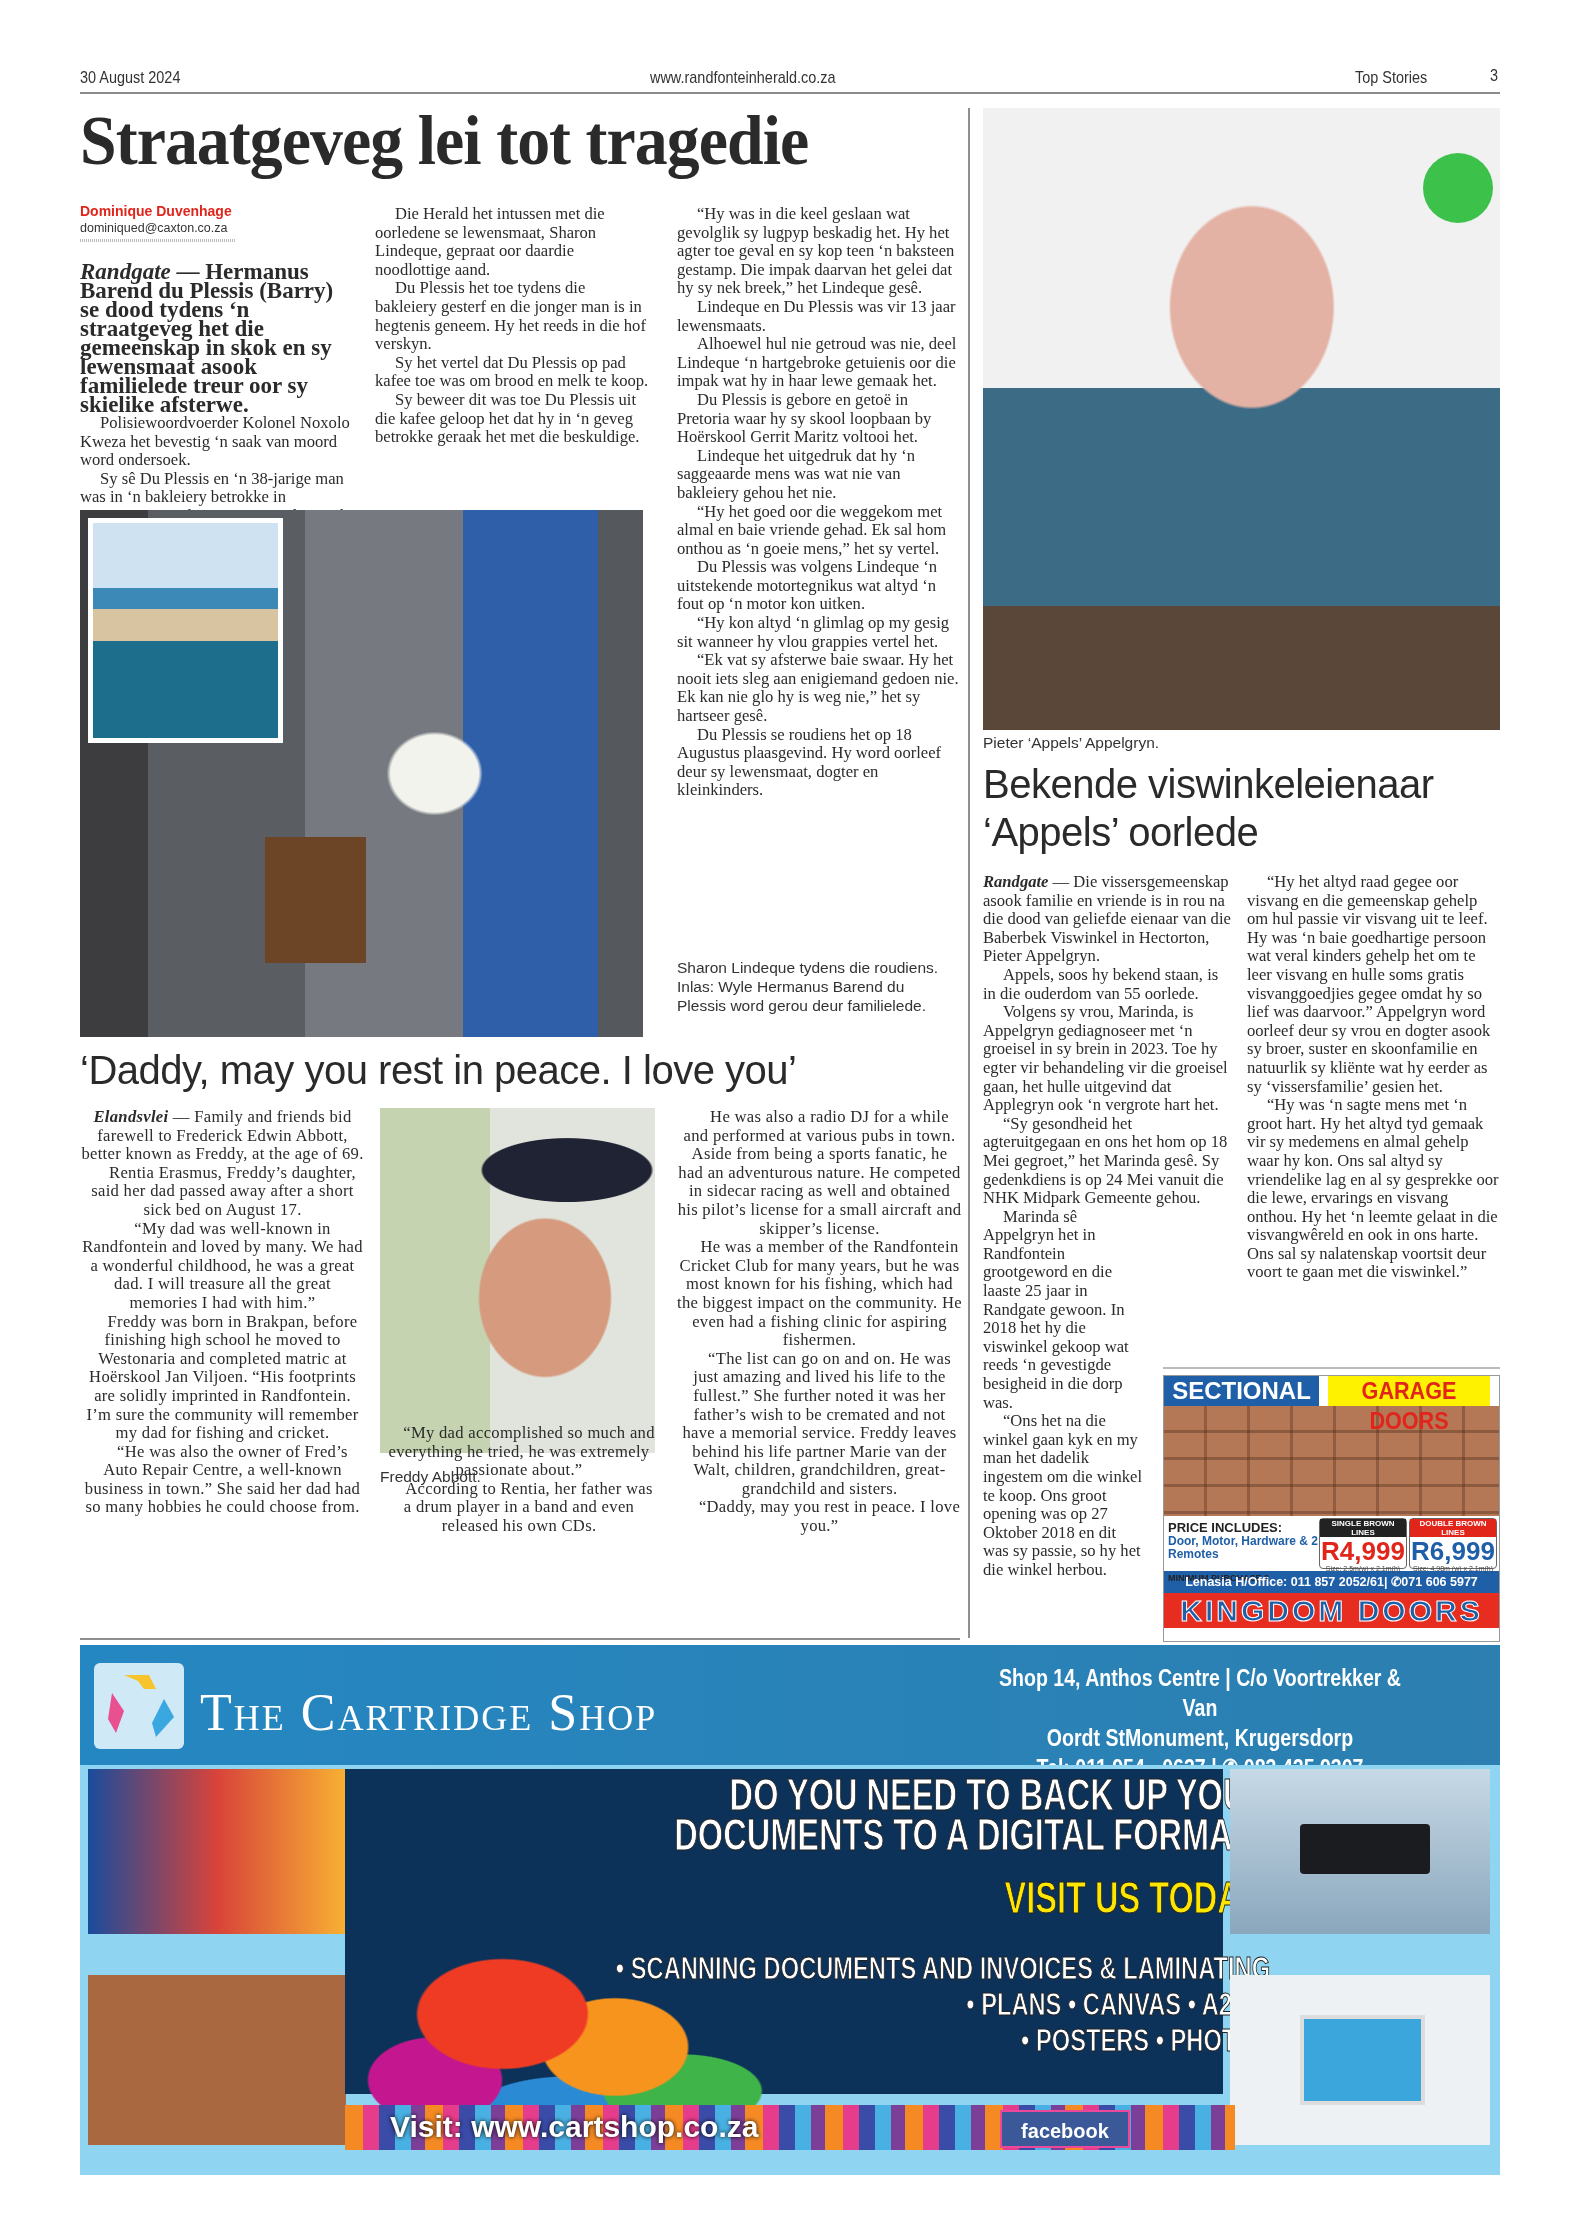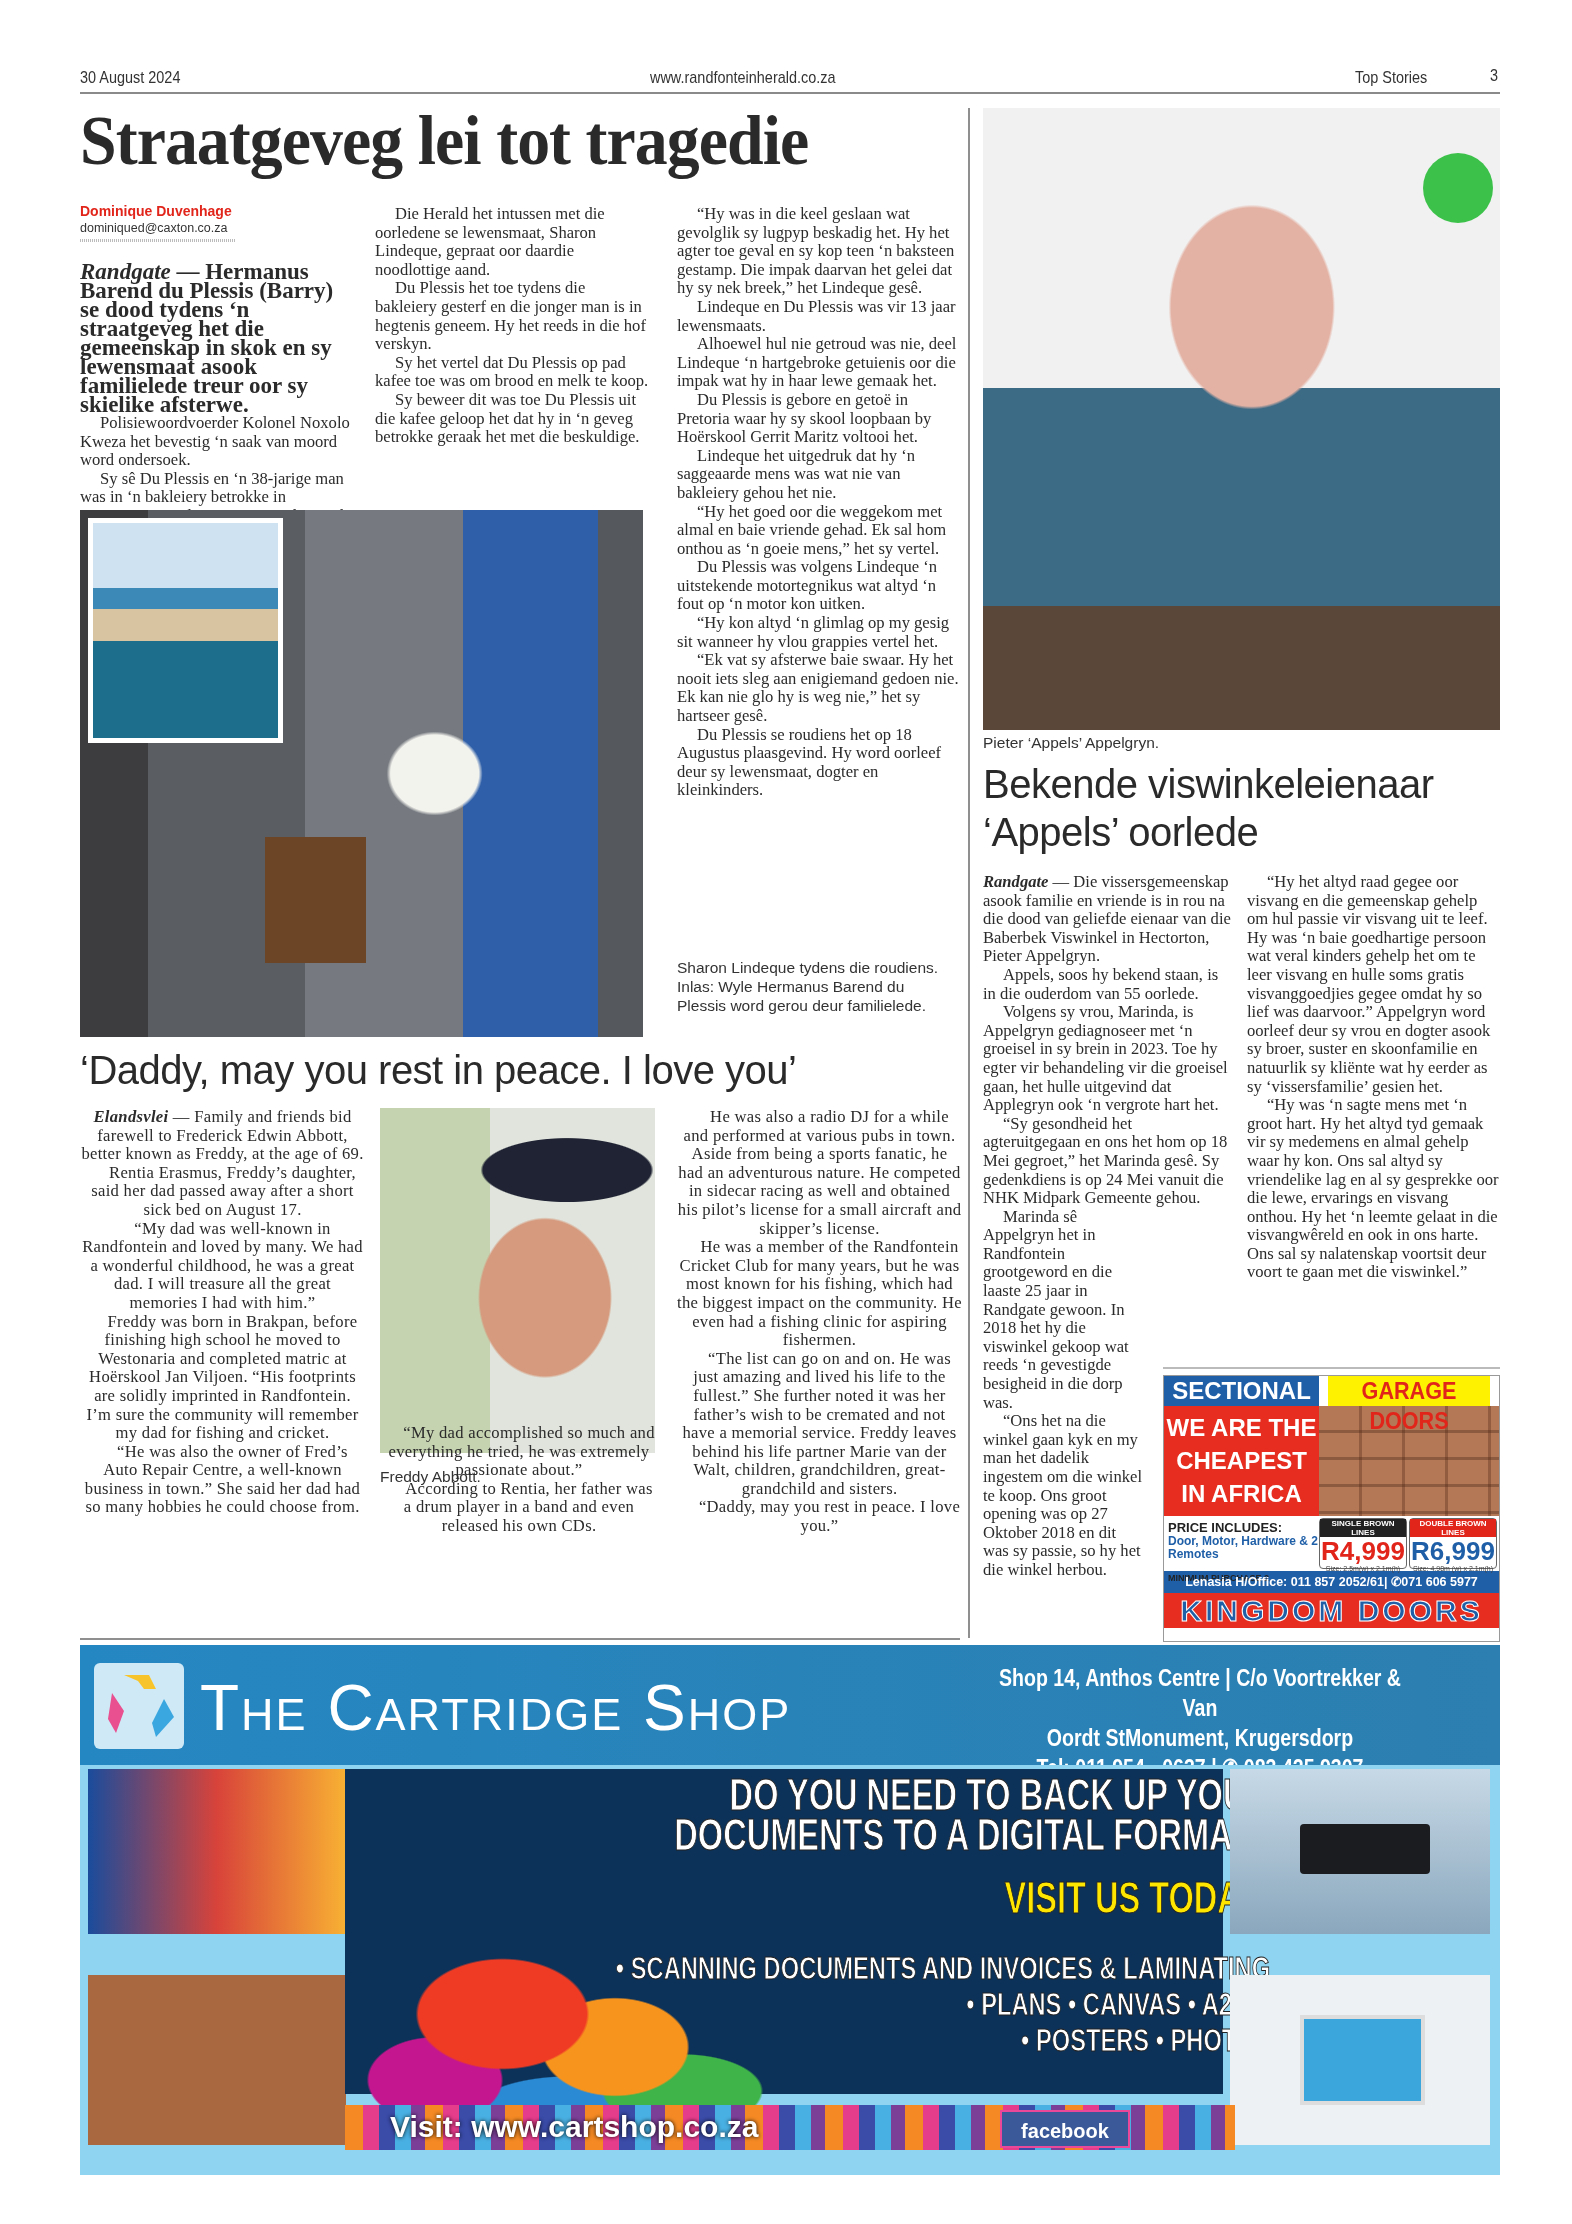--- a/index.html
+++ b/index.html
@@ -76,21 +76,21 @@
   .kd-box .amt { font-size: 26px; font-weight: bold; color: #e1251b; line-height: 28px; }
   .kd-box.blue .amt { color: #1f5fa8; }
   .kd-box .sz { font-size: 7px; color: #444; }
   .kd-contact { height: 22px; background: #1f5fa8; color: #fff; font-size: 12.5px; font-weight: bold; line-height: 22px; text-align: center; }
   .kd-brand { height: 35px; background: #e62d1f; color: #1f5fa8; font-weight: bold; font-size: 30px; line-height: 35px; text-align: center; letter-spacing: 3px; -webkit-text-stroke: 1px #fff; }
 
   
   .cs { background: #2d8ec7; }
   .cs-top { position: absolute; left: 0; top: 0; width: 100%; height: 120px; background: linear-gradient(90deg, #2587c2, #2c7fb0); }
   .cs-logo { position: absolute; left: 14px; top: 18px; width: 90px; height: 86px; background: #cfe9f7; border-radius: 6px; }
-  .cs-name { position: absolute; left: 120px; top: 26px; color: #fff; font-family: Liberation Sans, sans-serif; font-size: 64px; letter-spacing: 2px; font-variant: small-caps; }
+  .cs-name { position: absolute; left: 120px; top: 38px; color: #fff; font-family: Liberation Serif, serif; font-size: 52px; letter-spacing: 2px; font-variant: small-caps; }
   .cs-addr { position: absolute; right: 40px; top: 18px; width: 520px; text-align: center; color: #fff; font-family: "Liberation Sans", sans-serif; font-weight: bold; font-size: 23px; line-height: 30px; transform: scaleX(0.85); transform-origin: center top; }
   .cs-body { position: absolute; left: 0; top: 120px; width: 100%; height: 410px; background: #8fd4f0; }
   .cs-dark { position: absolute; left: 265px; top: 4px; width: 878px; height: 325px; background: #0d3259; }
   .cs-cloud { position: absolute; left: 265px; top: 150px; width: 450px; height: 220px; background:
       radial-gradient(ellipse 140px 90px at 35% 45%, #ef3b24 0 60%, transparent 62%),
       radial-gradient(ellipse 120px 80px at 60% 60%, #f7941d 0 60%, transparent 62%),
       radial-gradient(ellipse 110px 70px at 20% 75%, #c3168f 0 60%, transparent 62%),
       radial-gradient(ellipse 130px 60px at 75% 80%, #3fb449 0 60%, transparent 62%),
       radial-gradient(ellipse 160px 60px at 50% 90%, #2a8bd4 0 60%, transparent 62%); }
   .cs-h { position: absolute; right: 230px; text-align: right; color: #fff; font-family: "Liberation Sans", sans-serif; font-weight: bold; transform: scaleX(0.74); transform-origin: right top; -webkit-text-stroke: 1px #222; }
@@ -175,25 +175,20 @@
   <p>“Hy was ‘n sagte mens met ‘n groot hart. Hy het altyd tyd gemaak vir sy medemens en almal gehelp waar hy kon. Ons sal altyd sy vriendelike lag en al sy gesprekke oor die lewe, ervarings en visvang onthou. Hy het ‘n leemte gelaat in die visvangwêreld en ook in ons harte. Ons sal sy nalatenskap voortsit deur voort te gaan met die viswinkel.”</p>
 </div>
 <div class="abs hrule" style="left:1163px;top:1367px;width:337px;background:#bbb;"></div>
 
 <div class="abs kd" style="left:1163px;top:1375px;width:337px;height:267px;">
   <div class="kd-top">
     <div class="kd-sectional">SECTIONAL</div>
     <div class="kd-garage">GARAGE DOORS</div>
   </div>
   <div class="kd-mid">
-    <div class="kd-cheap">
-      <div>WE ARE THE</div>
-      <div>CHEAPEST</div>
-      <div>IN AFRICA</div>
-    </div>
     <div class="kd-door"></div>
   </div>
   <div class="kd-price">
     <div class="kd-inc">
       <div class="t1">PRICE INCLUDES:</div>
       <div class="t2">Door, Motor, Hardware &amp; 2 Remotes</div>
       <div class="t3">MINIMUM PURCHASE 2</div>
     </div>
     <div class="kd-box">
       <div class="lbl">SINGLE BROWN LINES</div>

